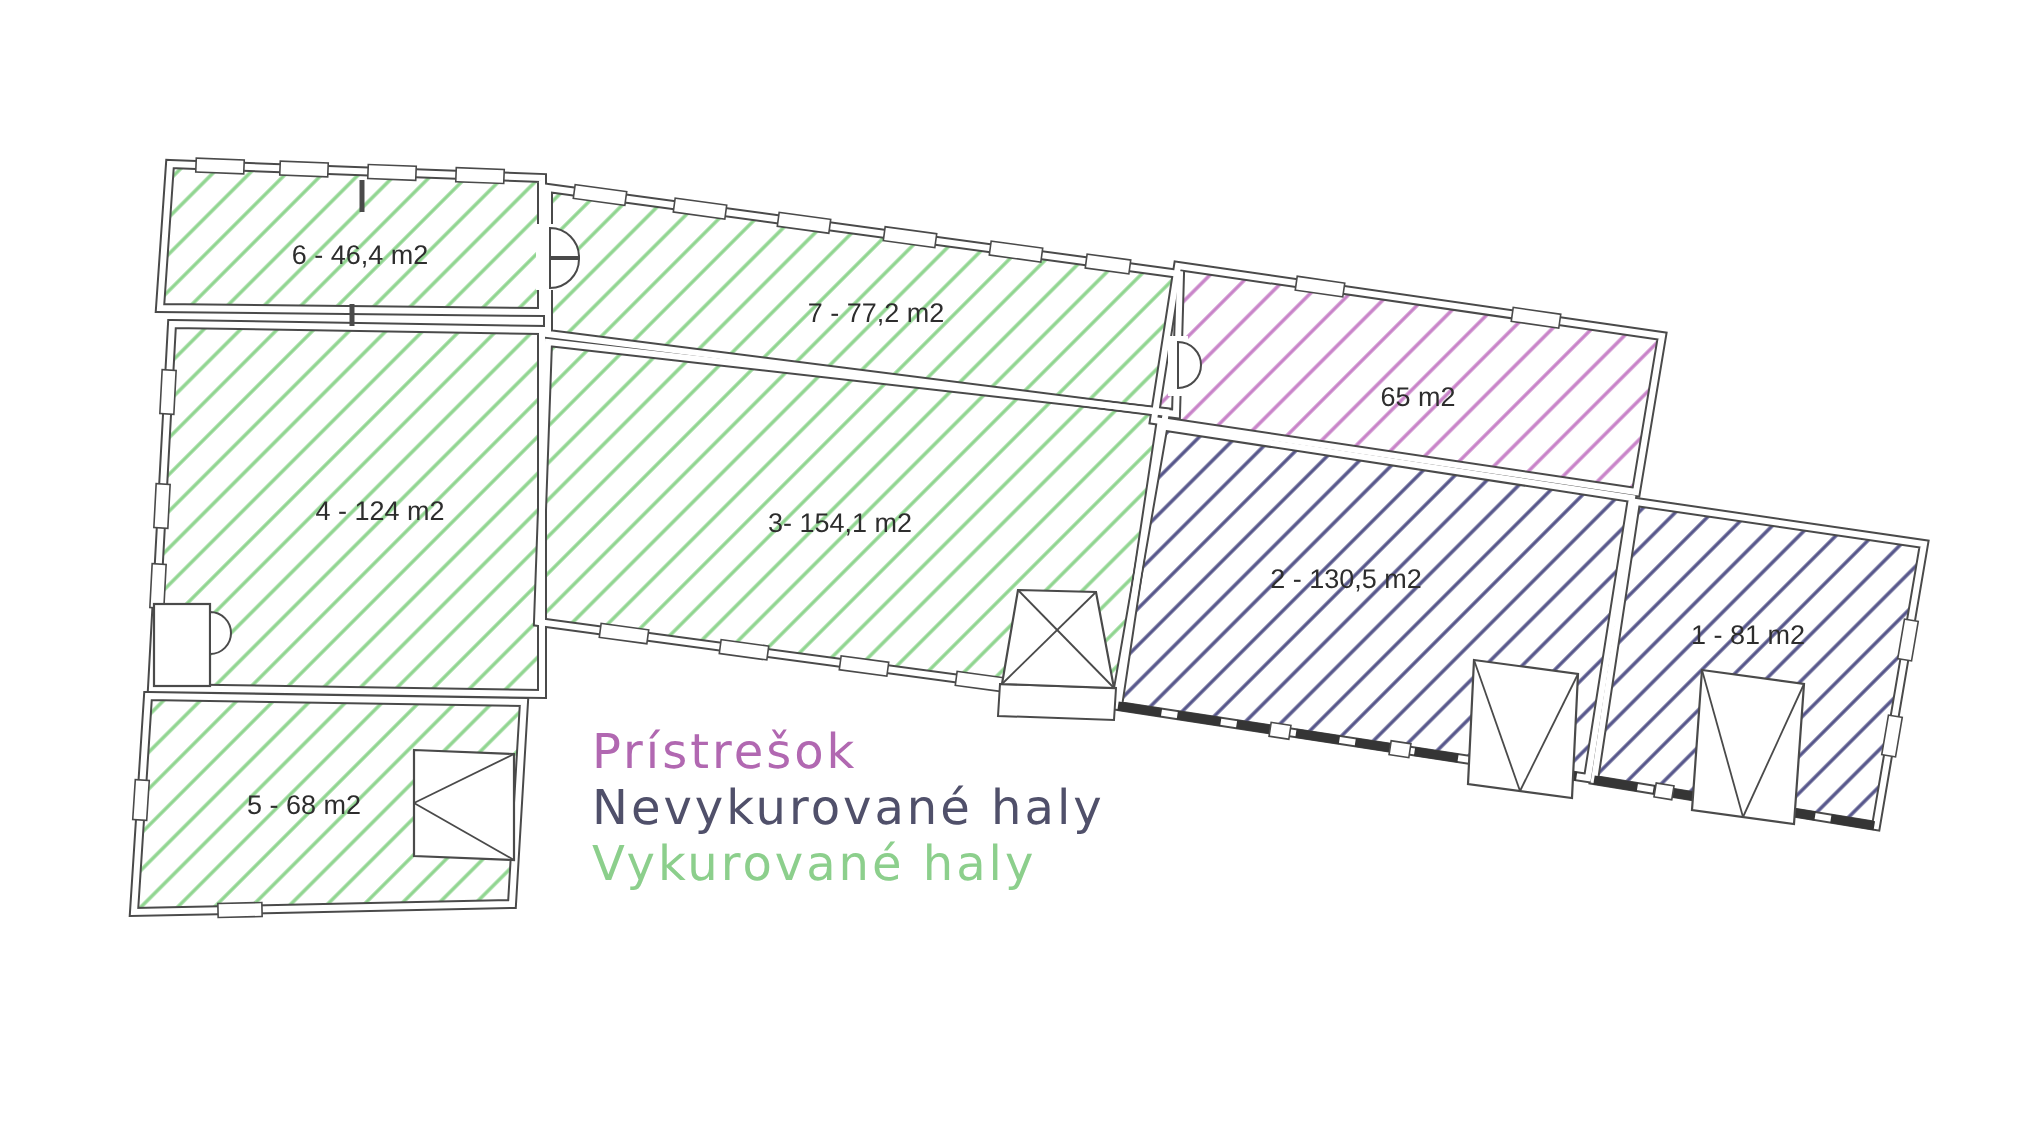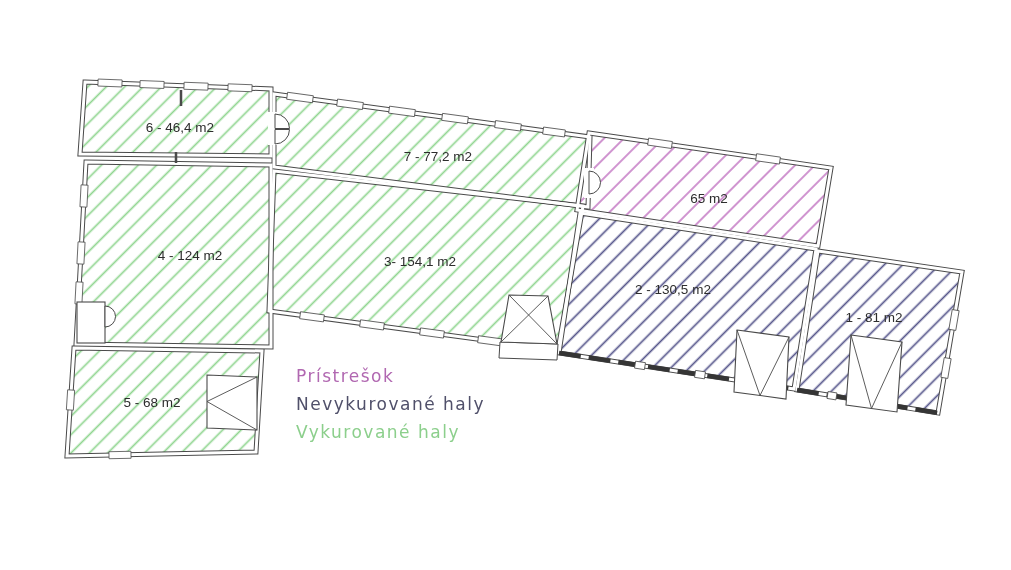--- a/index.html
+++ b/index.html
@@ -1,21 +1,21 @@
 <!DOCTYPE html>
 <html><head>
 <meta charset="utf-8">
 <style>
   html,body{margin:0;padding:0;background:#fff;}
   #stage{position:relative;width:1011px;height:539px;background:#fff;overflow:hidden;
          font-family:"Liberation Sans",sans-serif;border-radius:30px;}
   #plan-svg{position:absolute;left:0;top:0;}
   #legend{position:absolute;left:296px;top:362px;}
   .legend-row{height:28px;line-height:28px;font-family:"DejaVu Sans",sans-serif;
-              font-size:17px;letter-spacing:1.5px;white-space:nowrap;}
+              font-size:24px;letter-spacing:1.5px;white-space:nowrap;}
   .room-label{font-family:"Liberation Sans",sans-serif;font-size:13.5px;}
 </style>
 </head>
 <body>
 
 <div id="stage">
   <svg id="plan-svg" width="1011" height="570" viewBox="0 0 1011 570">
       <defs>
         <pattern id="hatch-shelter" patternUnits="userSpaceOnUse" width="14" height="14" patternTransform="rotate(45)">
           <rect x="0" y="0" width="14" height="14" fill="#ffffff"></rect>

